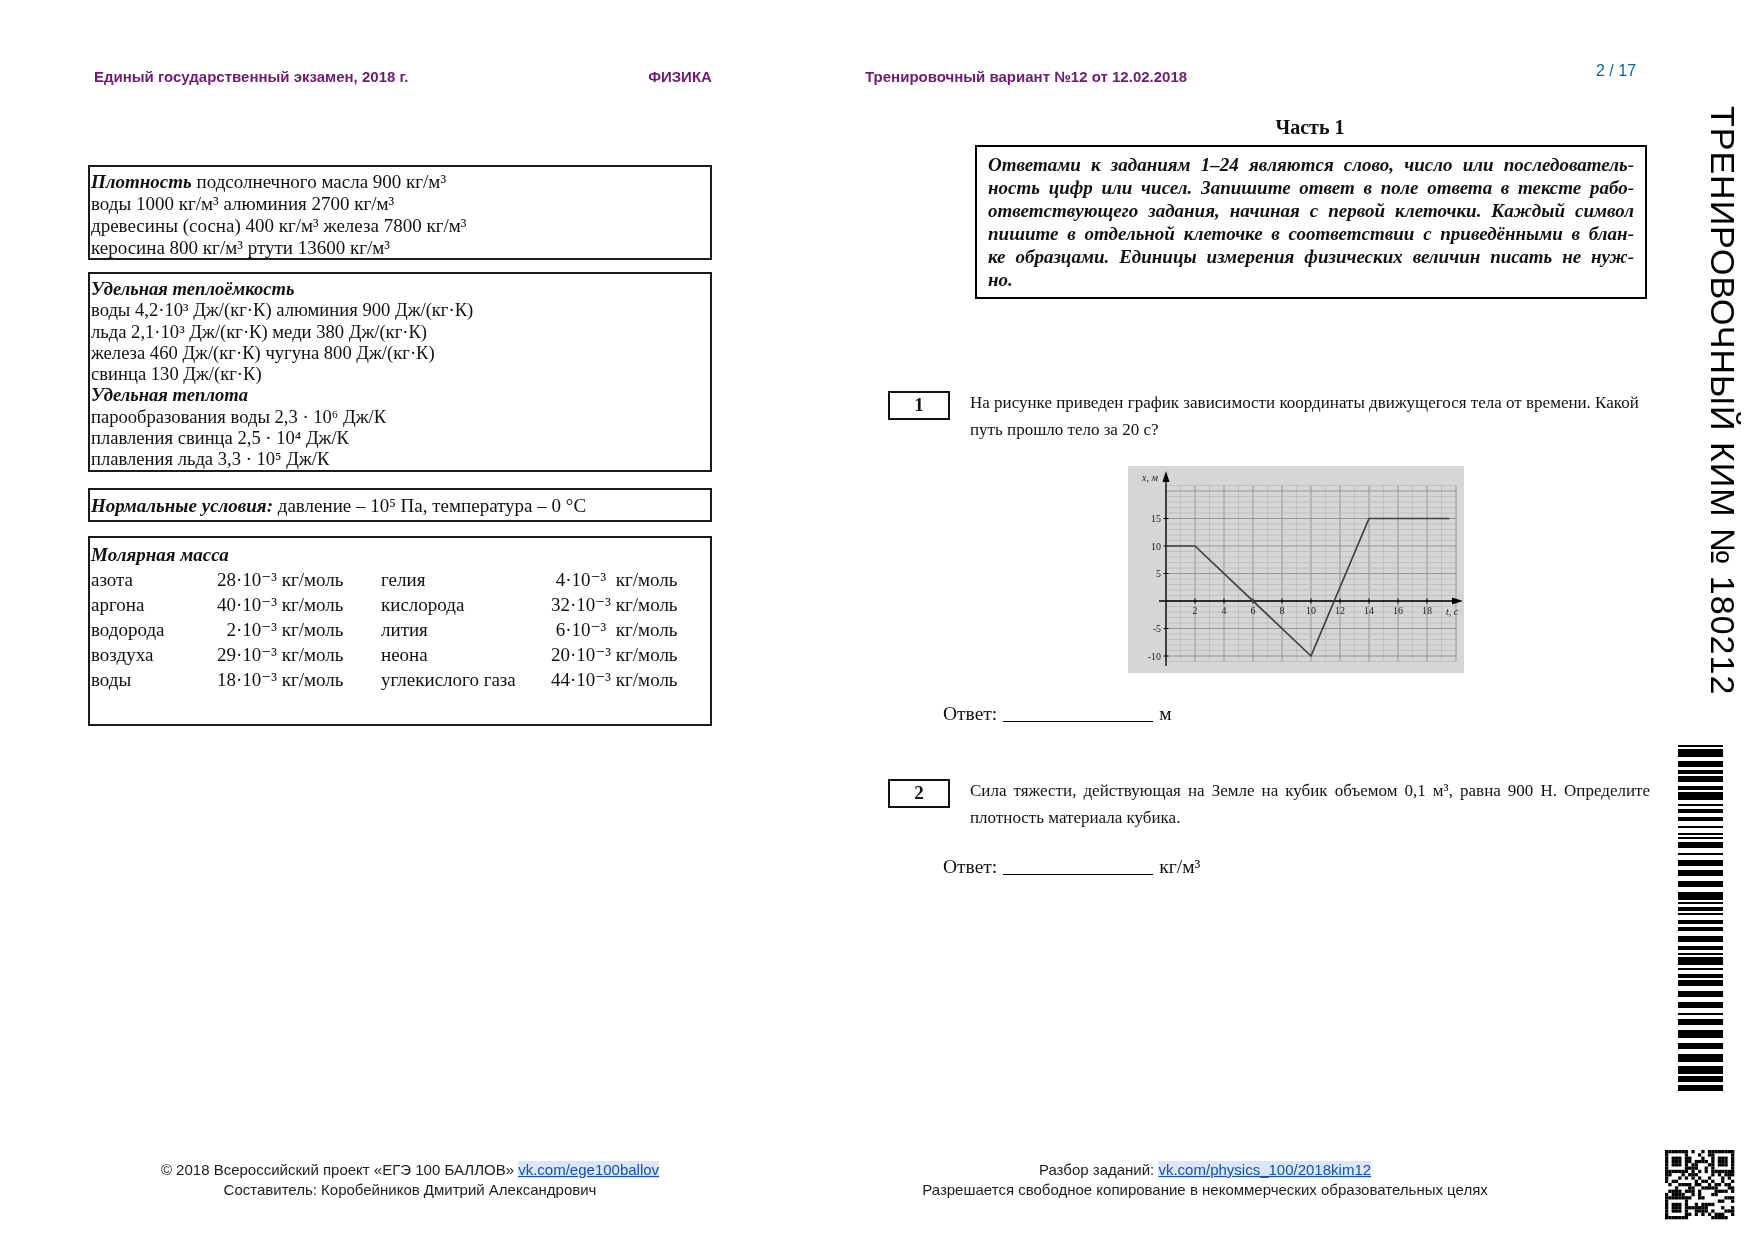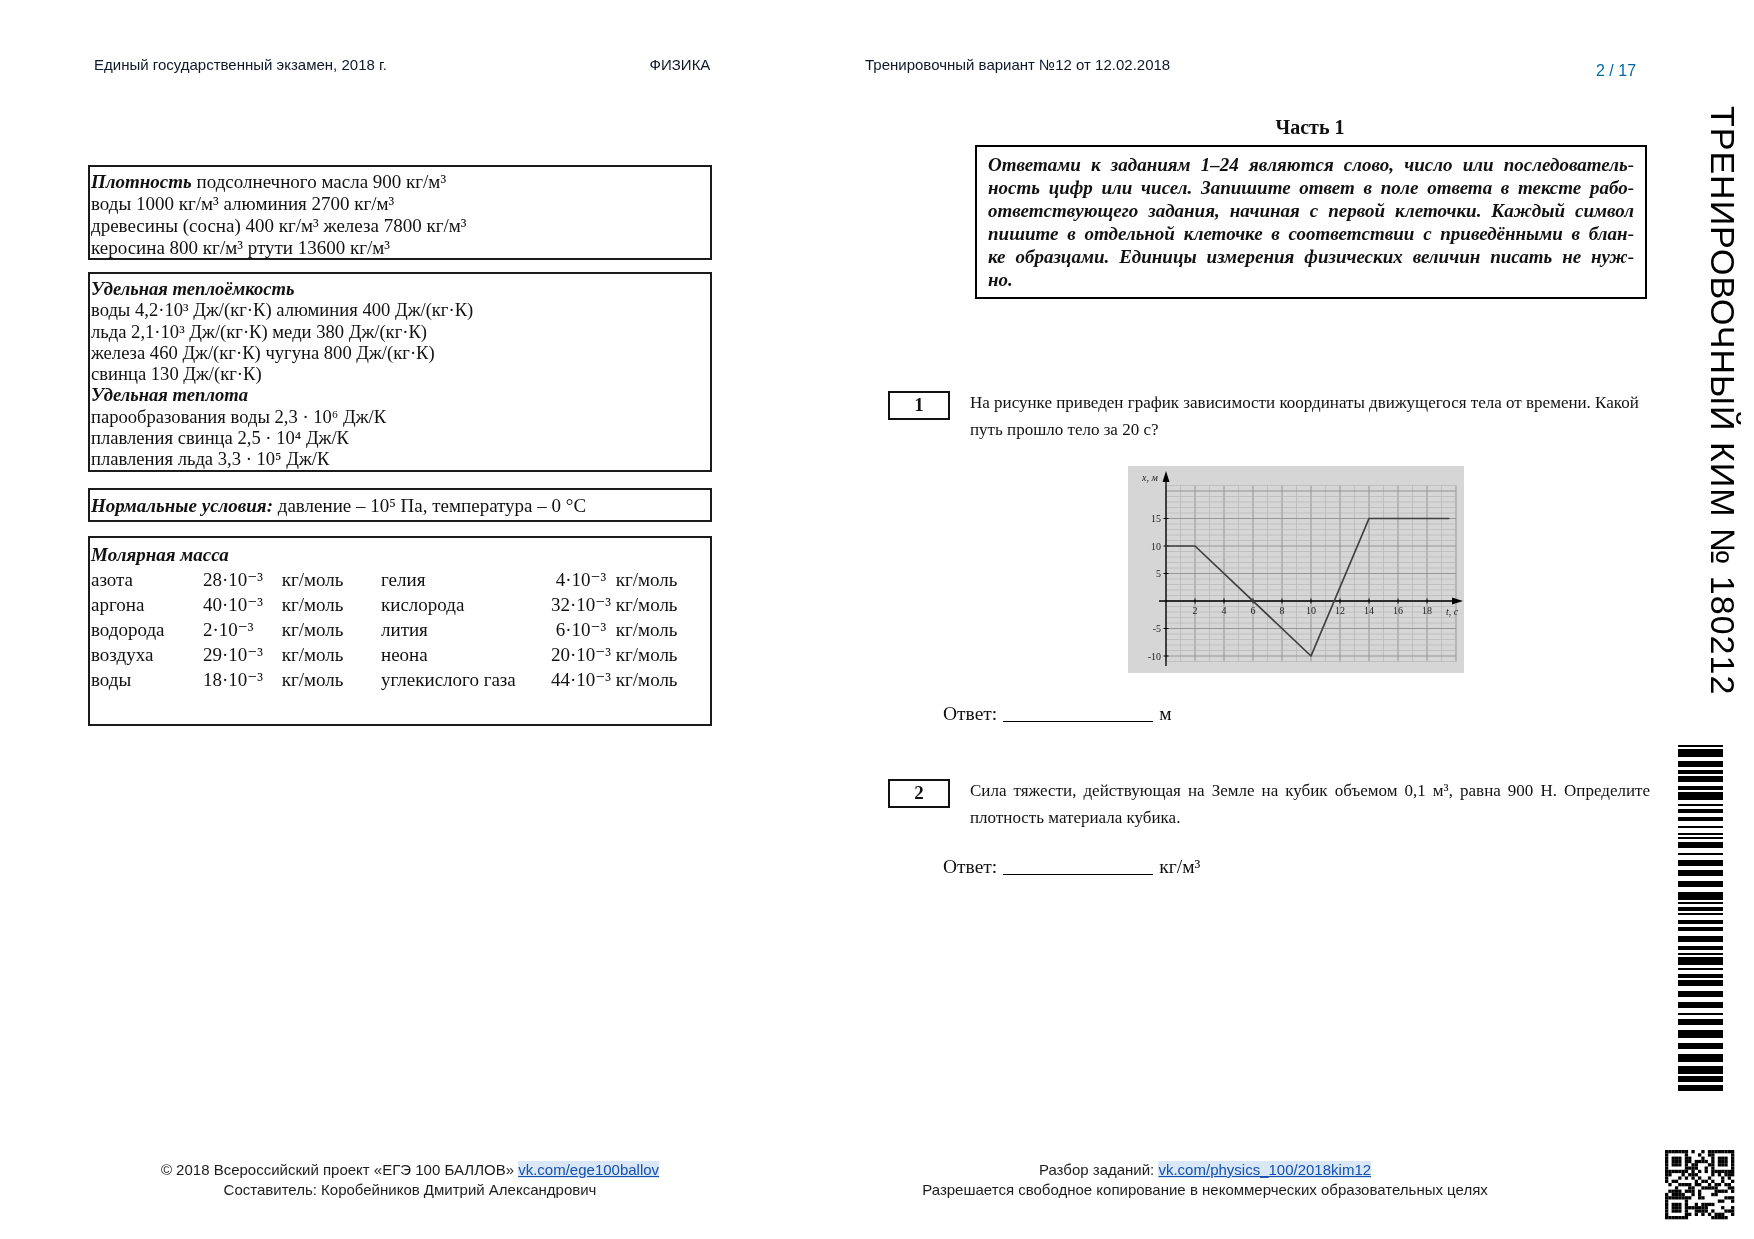--- a/index.html
+++ b/index.html
@@ -2,34 +2,34 @@
 <html><head>
 <meta charset="utf-8">
 <style>
   html,body{margin:0;padding:0;background:#888;}
   .page{position:relative;width:1754px;height:1239px;background:#ffffff;color:#111;
         font-family:"Liberation Serif","DejaVu Serif",serif;overflow:hidden;margin:0 auto;}
   .sans{font-family:"Liberation Sans","DejaVu Sans",sans-serif;}
   .abs{position:absolute;}
 
   
-  .hdr{position:absolute;top:56px;font-size:15px;color:#0f172a;}
+  .hdr{position:absolute;top:68px;font-size:15px;color:#701a75;font-weight:bold;}
   .hdr-center{left:600px;width:160px;text-align:center;}
   .pagenum{position:absolute;top:62px;left:1596px;font-size:16px;color:#0369a1;text-align:center;}
 
   
   .refbox{position:absolute;left:88px;width:624px;border:2px solid #1b1b1b;box-sizing:border-box;
           padding:4px 1px;font-size:19px;background:#fff;overflow:hidden;}
   .bi{font-weight:bold;font-style:italic;}
   #box-density{top:165px;height:95px;line-height:22px;}
   #box-heat{top:272px;height:200px;line-height:21.3px;font-size:18.6px;}
   #box-normal{top:488px;height:34px;line-height:24px;}
   #box-molar{top:536px;height:190px;line-height:25px;}
   .mrow{display:grid;grid-template-columns:112px 178px 170px 1fr;}
-  .mnum{display:inline-block;min-width:74px;text-align:left;}
+  .mnum{display:inline-block;min-width:74px;text-align:right;}
   .mnum2{display:inline-block;min-width:60px;text-align:center;}
 
   
   .part-head{position:absolute;left:970px;top:116px;width:680px;text-align:center;
              font-weight:bold;font-size:20px;}
   .instrbox{position:absolute;left:975px;top:145px;width:672px;border:2px solid #000;
             box-sizing:border-box;padding:6px 11px;font-size:19px;font-weight:bold;font-style:italic;
             line-height:23px;}
   .instrbox .jline{text-align:justify;text-align-last:justify;}
   .instrbox .jline:last-child{text-align:right;text-align-last:left;}
@@ -72,21 +72,21 @@
 
   <div class="refbox" id="box-density">
     <div><span class="bi">Плотность</span><span> подсолнечного масла 900 кг/м³</span></div>
     <div>воды 1000 кг/м³ алюминия 2700 кг/м³</div>
     <div>древесины (сосна) 400 кг/м³ железа 7800 кг/м³</div>
     <div>керосина 800 кг/м³ ртути 13600 кг/м³</div>
   </div>
 
   <div class="refbox" id="box-heat">
     <div class="bi">Удельная теплоёмкость</div>
-    <div>воды 4,2·10³ Дж/(кг·К) алюминия 400 Дж/(кг·К)</div>
+    <div>воды 4,2·10³ Дж/(кг·К) алюминия 900 Дж/(кг·К)</div>
     <div>льда 2,1·10³ Дж/(кг·К) меди 380 Дж/(кг·К)</div>
     <div>железа 460 Дж/(кг·К) чугуна 800 Дж/(кг·К)</div>
     <div>свинца 130 Дж/(кг·К)</div>
     <div class="bi">Удельная теплота</div>
     <div>парообразования воды 2,3 · 10⁶ Дж/К</div>
     <div>плавления свинца 2,5 · 10⁴ Дж/К</div>
     <div>плавления льда 3,3 · 10⁵ Дж/К</div>
   </div>
 
   <div class="refbox" id="box-normal">

